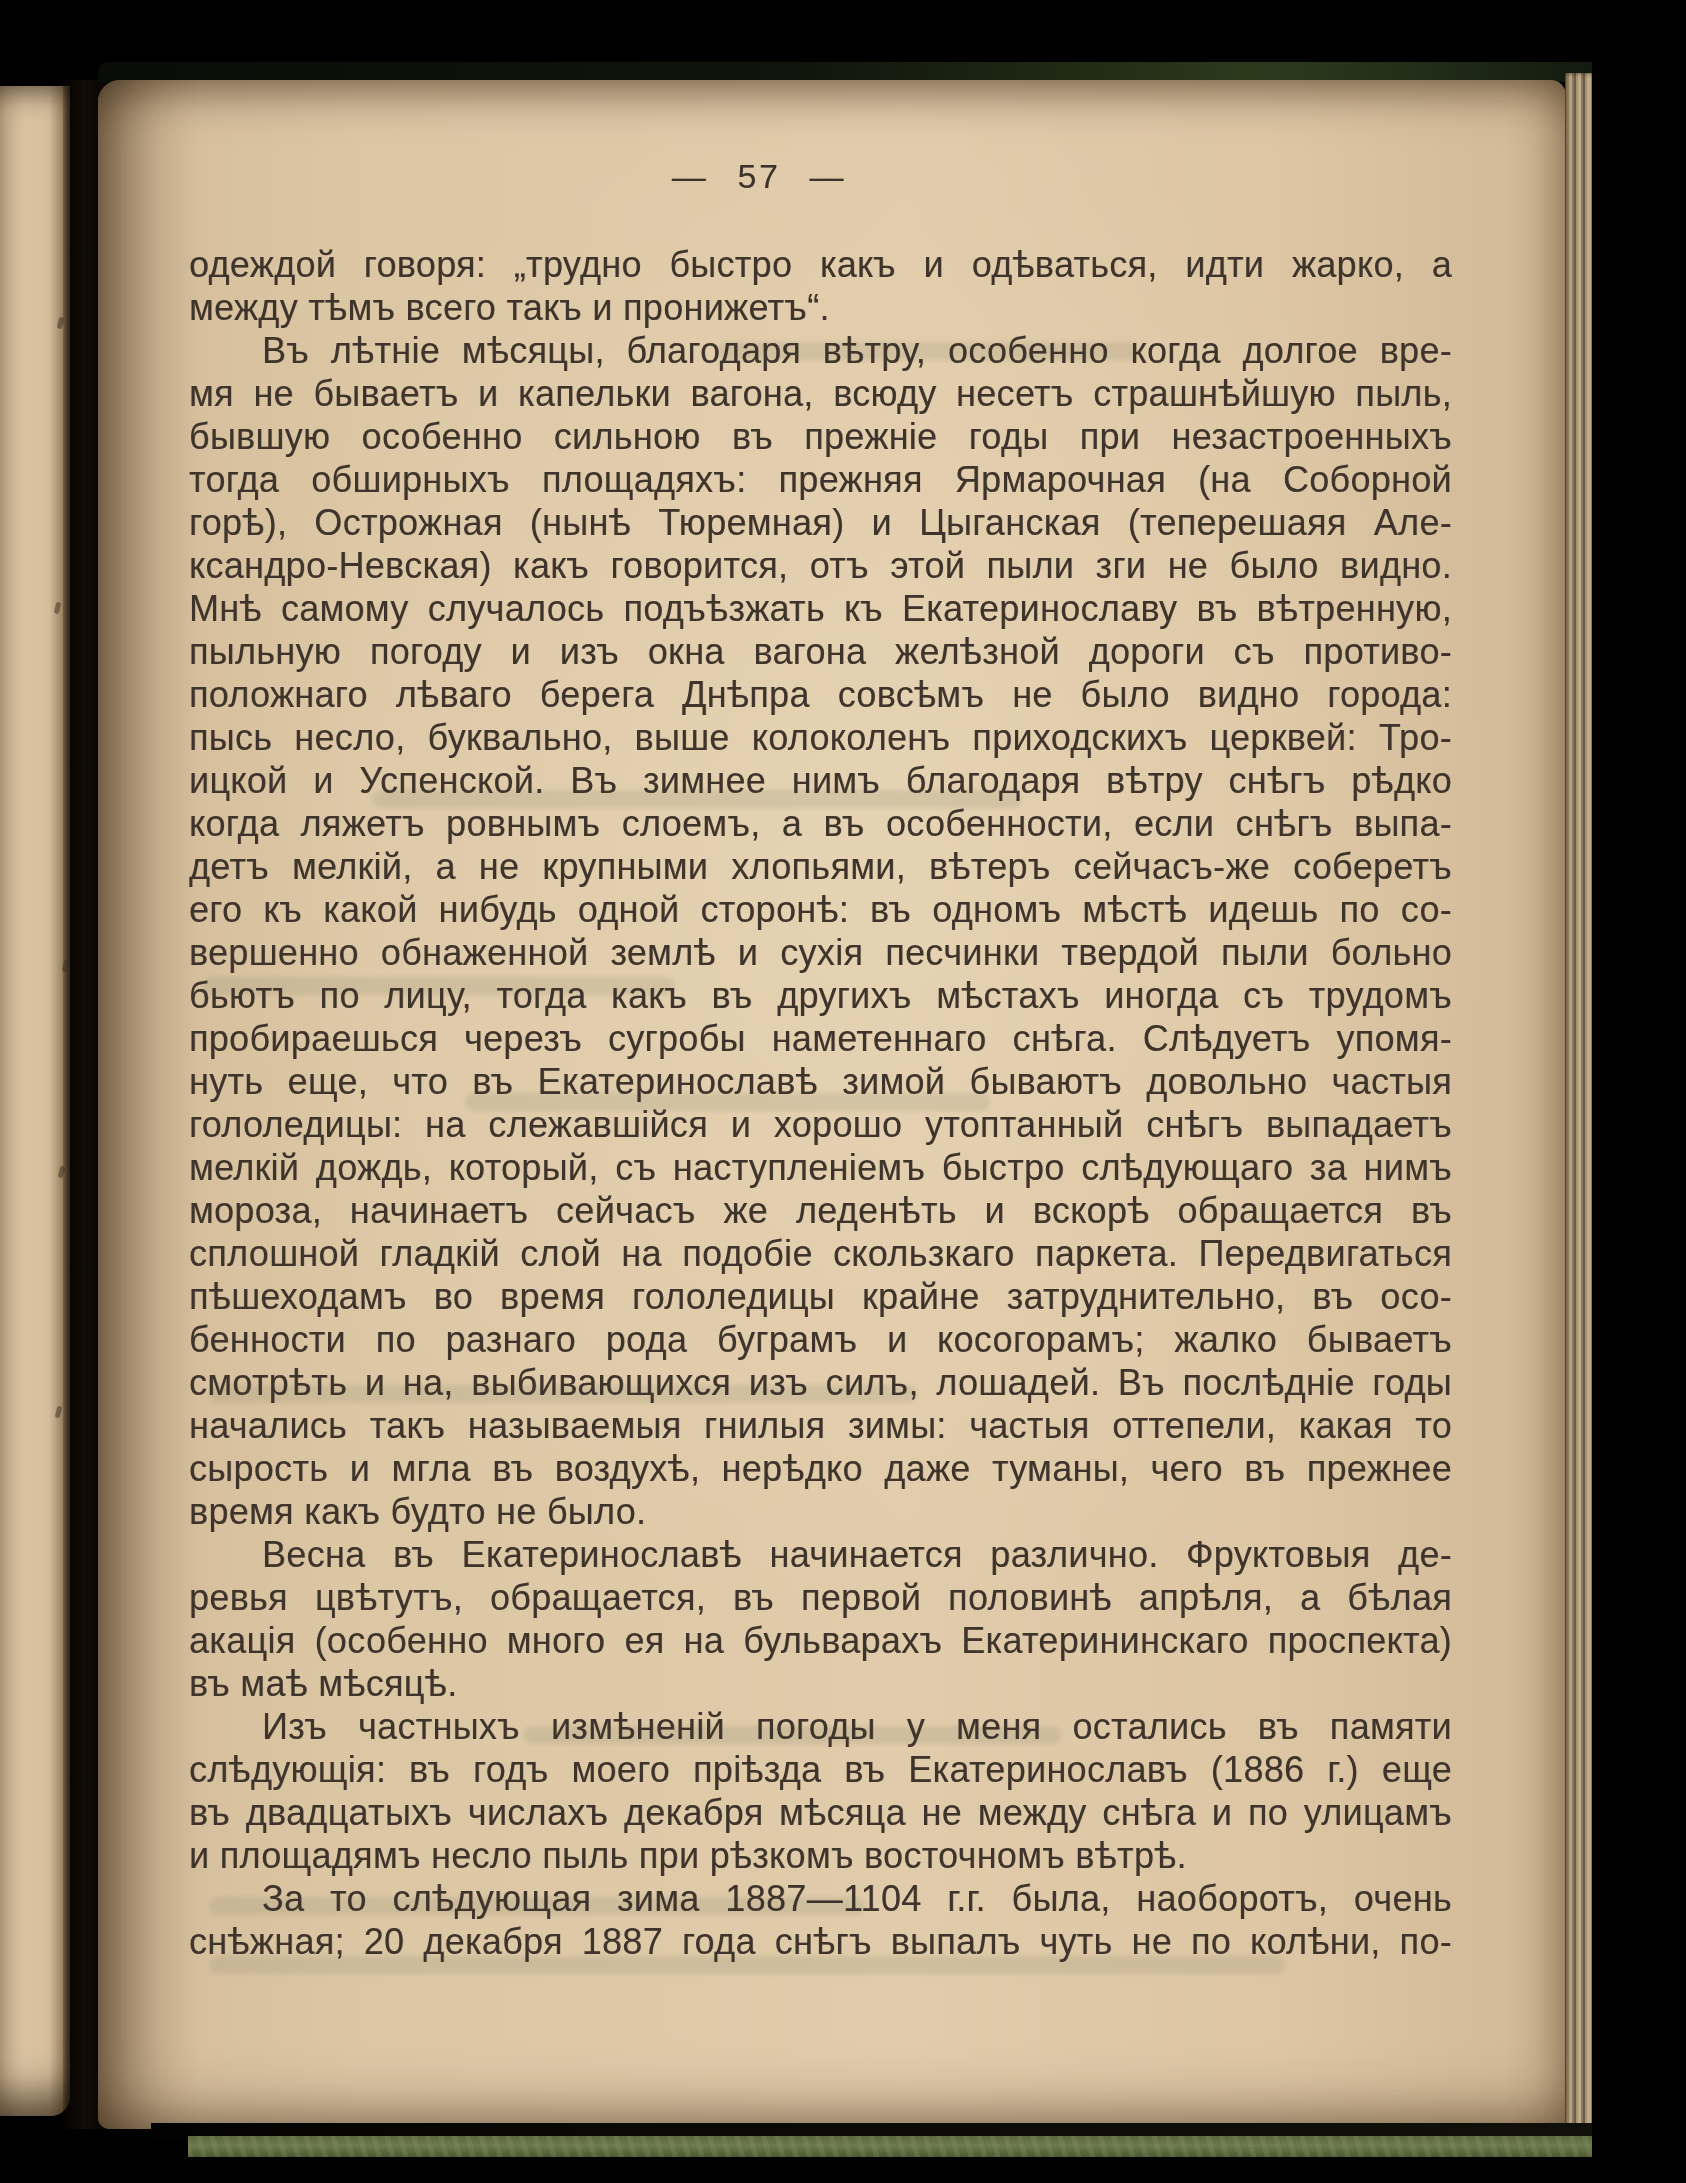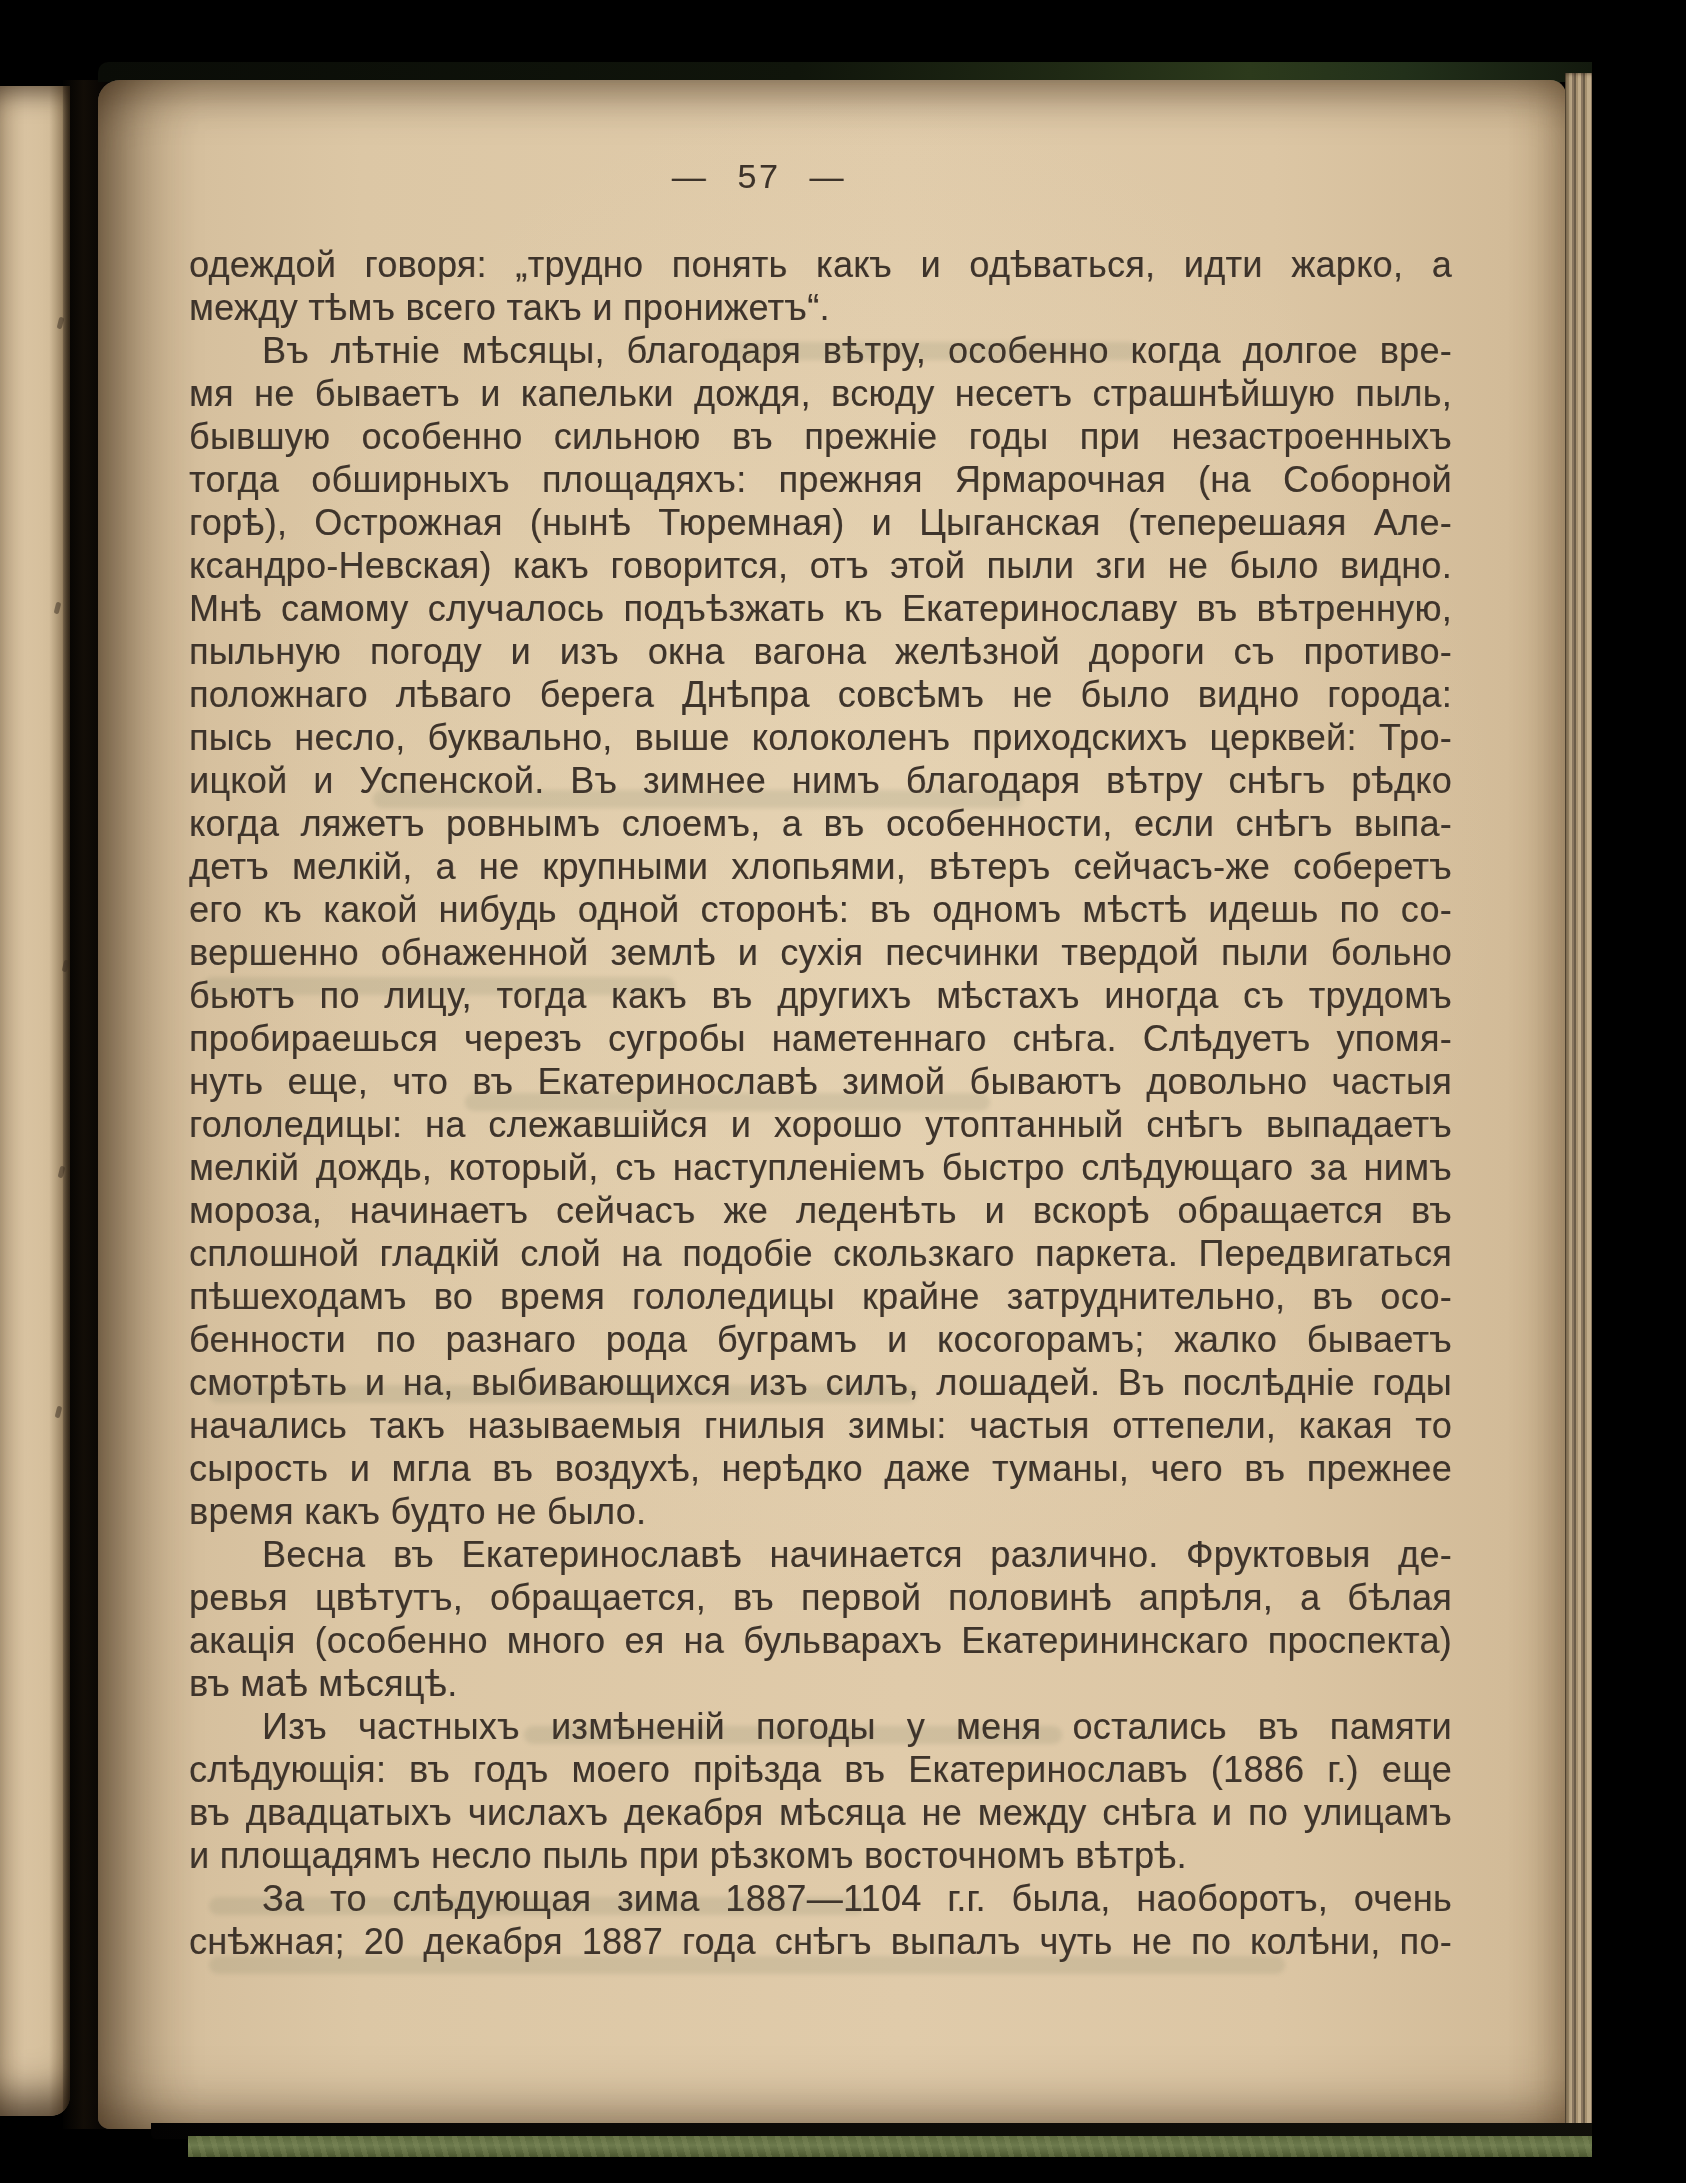--- a/index.html
+++ b/index.html
@@ -111,24 +111,24 @@
     <div class="ghost" style="left:105px;top:897px;width:472px;"></div>
     <div class="ghost" style="left:367px;top:1013px;width:525px;"></div>
     <div class="ghost" style="left:111px;top:1305px;width:708px;"></div>
     <div class="ghost" style="left:426px;top:1646px;width:538px;"></div>
     <div class="ghost" style="left:111px;top:1817px;width:656px;"></div>
     <div class="ghost" style="left:111px;top:1876px;width:1076px;"></div>
 
     <div class="page-number">— 57 —</div>
 
     <div class="page-text">
-        <div class="line">одеждой говоря: „трудно понять какъ и одѣваться, идти жарко, а</div>
+        <div class="line">одеждой говоря: „трудно быстро какъ и одѣваться, идти жарко, а</div>
         <div class="line last">между тѣмъ всего такъ и пронижетъ“.</div>
         <div class="line indent">Въ лѣтніе мѣсяцы, благодаря вѣтру, особенно когда долгое вре-</div>
-        <div class="line">мя не бываетъ и капельки дождя, всюду несетъ страшнѣйшую пыль,</div>
+        <div class="line">мя не бываетъ и капельки вагона, всюду несетъ страшнѣйшую пыль,</div>
         <div class="line">бывшую особенно сильною въ прежніе годы при незастроенныхъ</div>
         <div class="line">тогда обширныхъ площадяхъ: прежняя Ярмарочная (на Соборной</div>
         <div class="line">горѣ), Острожная (нынѣ Тюремная) и Цыганская (теперешаяя Але-</div>
         <div class="line">ксандро-Невская) какъ говорится, отъ этой пыли зги не было видно.</div>
         <div class="line">Мнѣ самому случалось подъѣзжать къ Екатеринославу въ вѣтренную,</div>
         <div class="line">пыльную погоду и изъ окна вагона желѣзной дороги съ противо-</div>
         <div class="line">положнаго лѣваго берега Днѣпра совсѣмъ не было видно города:</div>
         <div class="line">пысь несло, буквально, выше колоколенъ приходскихъ церквей: Тро-</div>
         <div class="line">ицкой и Успенской. Въ зимнее нимъ благодаря вѣтру снѣгъ рѣдко</div>
         <div class="line">когда ляжетъ ровнымъ слоемъ, а въ особенности, если снѣгъ выпа-</div>

